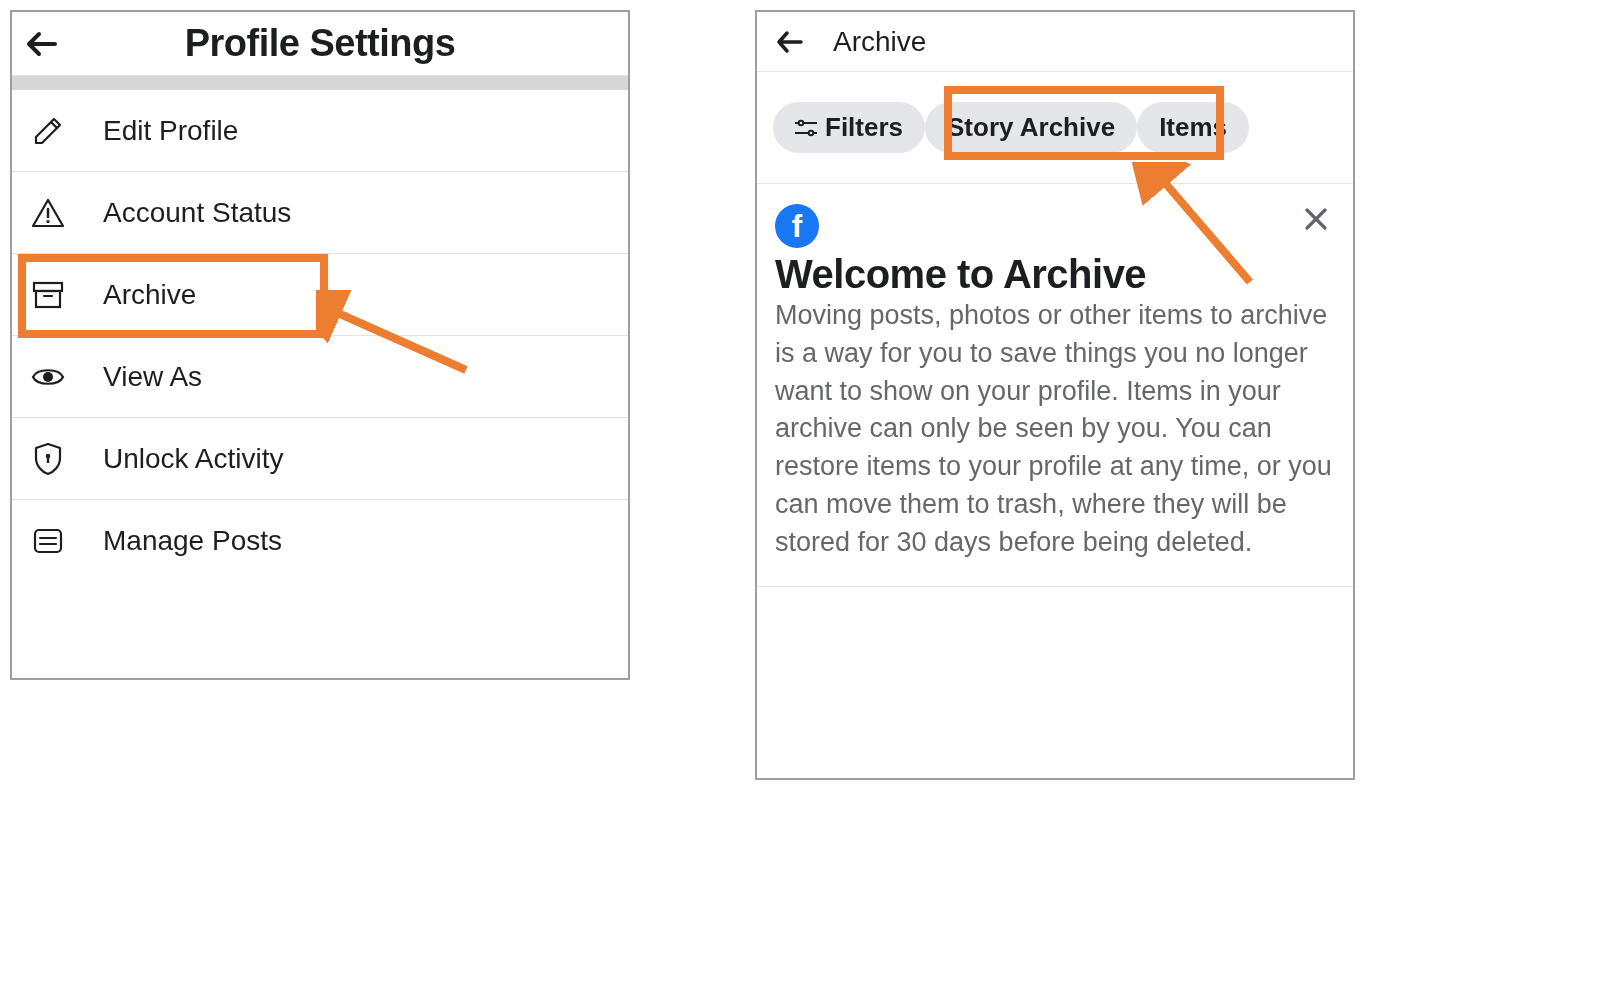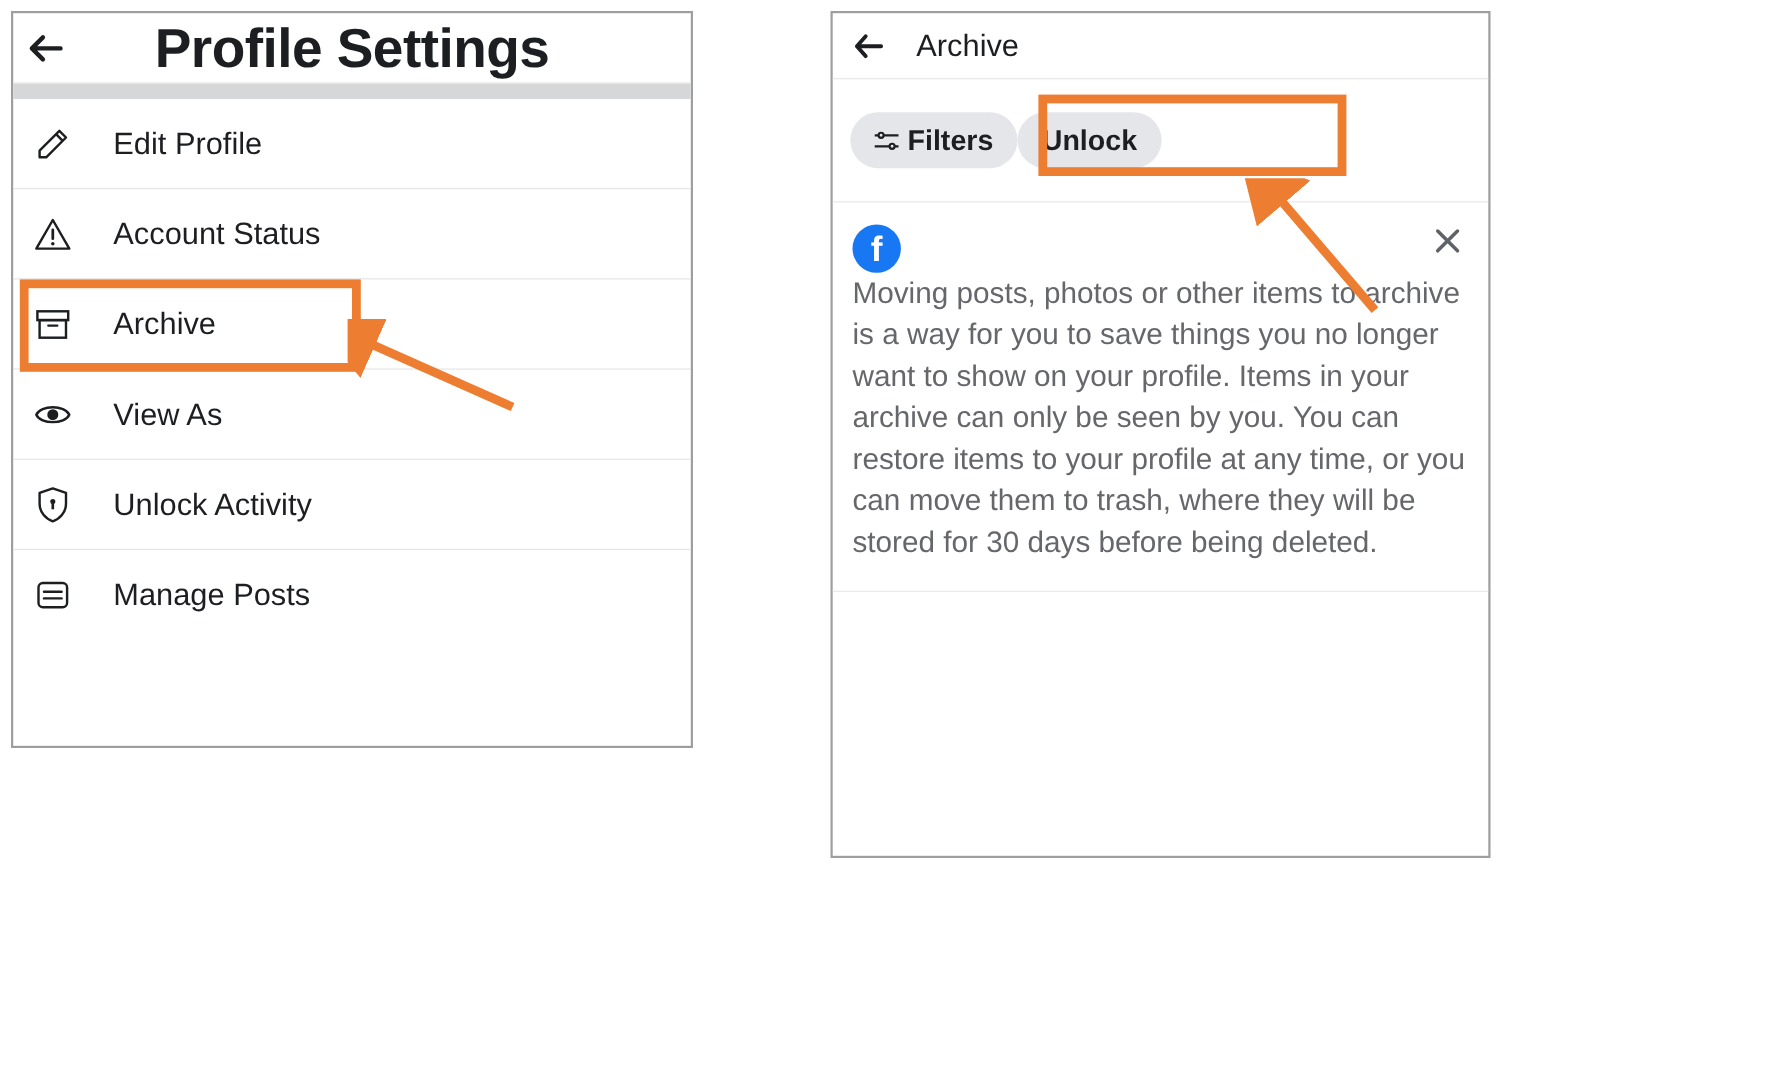--- a/index.html
+++ b/index.html
@@ -39,21 +39,21 @@
     width: 40px;
     display: flex;
     align-items: center;
     justify-content: center;
     margin-left: 10px;
   }
   .hdr-title-center {
     position: absolute;
     left: 0; right: 0;
     text-align: center;
-    font-size: 50px;
+    font-size: 38px;
     font-weight: 800;
     color: #1c1e21;
     letter-spacing: -0.5px;
     pointer-events: none;
   }
   .gray-strip {
     height: 14px;
     background: #d6d7d9;
   }
   .menu-list { }
@@ -291,34 +291,38 @@
             <line x1="0" y1="5" x2="3.7" y2="5" stroke="#1c1e21" stroke-width="2"></line>
             <line x1="8.3" y1="5" x2="22" y2="5" stroke="#1c1e21" stroke-width="2"></line>
           <circle cx="16" cy="15" r="2.3" stroke="#1c1e21" stroke-width="2" fill="none"></circle>
             <line x1="0" y1="15" x2="13.7" y2="15" stroke="#1c1e21" stroke-width="2"></line>
             <line x1="18.3" y1="15" x2="22" y2="15" stroke="#1c1e21" stroke-width="2"></line>
         </svg>
       </span>
       <span>Filters</span>
     </div>
     <div class="chip">
-      <span>Unlock</span>
+      <span>Story Archive</span>
+    </div>
+    <div class="chip">
+      <span>Items</span>
     </div>
     <div class="hl-box hl-box-right"></div>
   </div>
 
   <div class="welcome-card">
     <div class="fb-row">
       <div class="fb-logo">f</div>
       <div class="close-x">
         <svg width="26" height="26" viewBox="0 0 26 26">
           <path d="M4 4 L22 22 M22 4 L4 22" stroke="#5f6368" stroke-width="3.2" stroke-linecap="round"></path>
         </svg>
       </div>
     </div>
+    <div class="welcome-title">Welcome to Archive</div>
     <div class="welcome-body">Moving posts, photos or other items to archive is a way for you to save things you no longer want to show on your profile. Items in your archive can only be seen by you. You can restore items to your profile at any time, or you can move them to trash, where they will be stored for 30 days before being deleted.</div>
   </div>
 </div>
 
 <svg class="arrow-annot" style="left:1130px; top:162px;" width="140" height="130" viewBox="0 0 140 130">
   <defs>
     <marker id="ah2" viewBox="0 0 12 12" refX="2" refY="6" markerWidth="8" markerHeight="8" orient="auto">
       <path d="M0 0 L12 6 L0 12 Z" fill="#ed7d31"></path>
     </marker>
   </defs>

